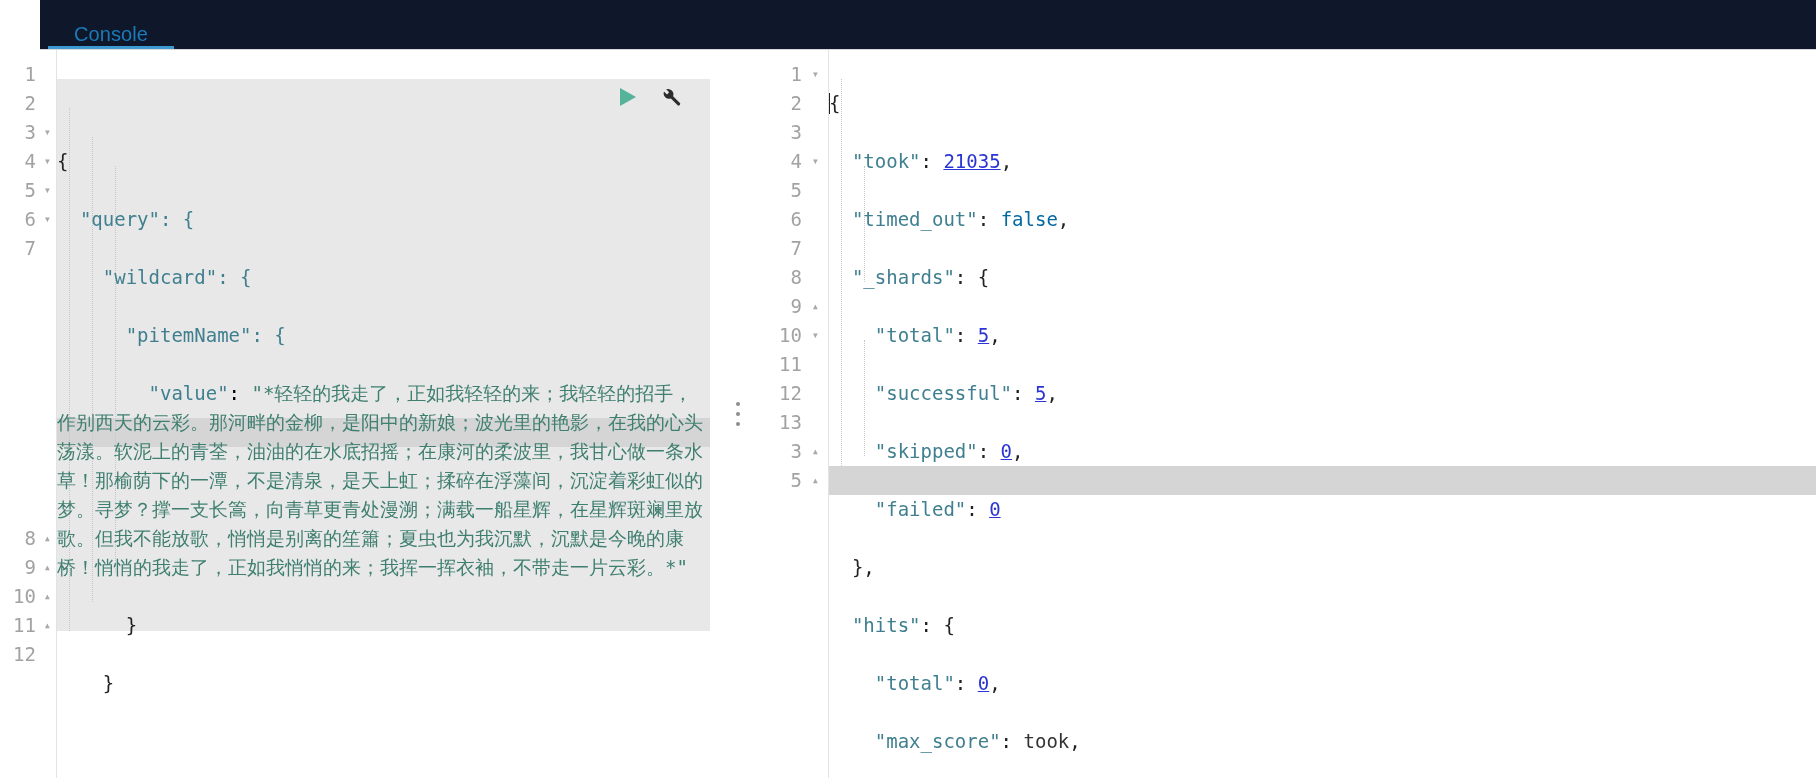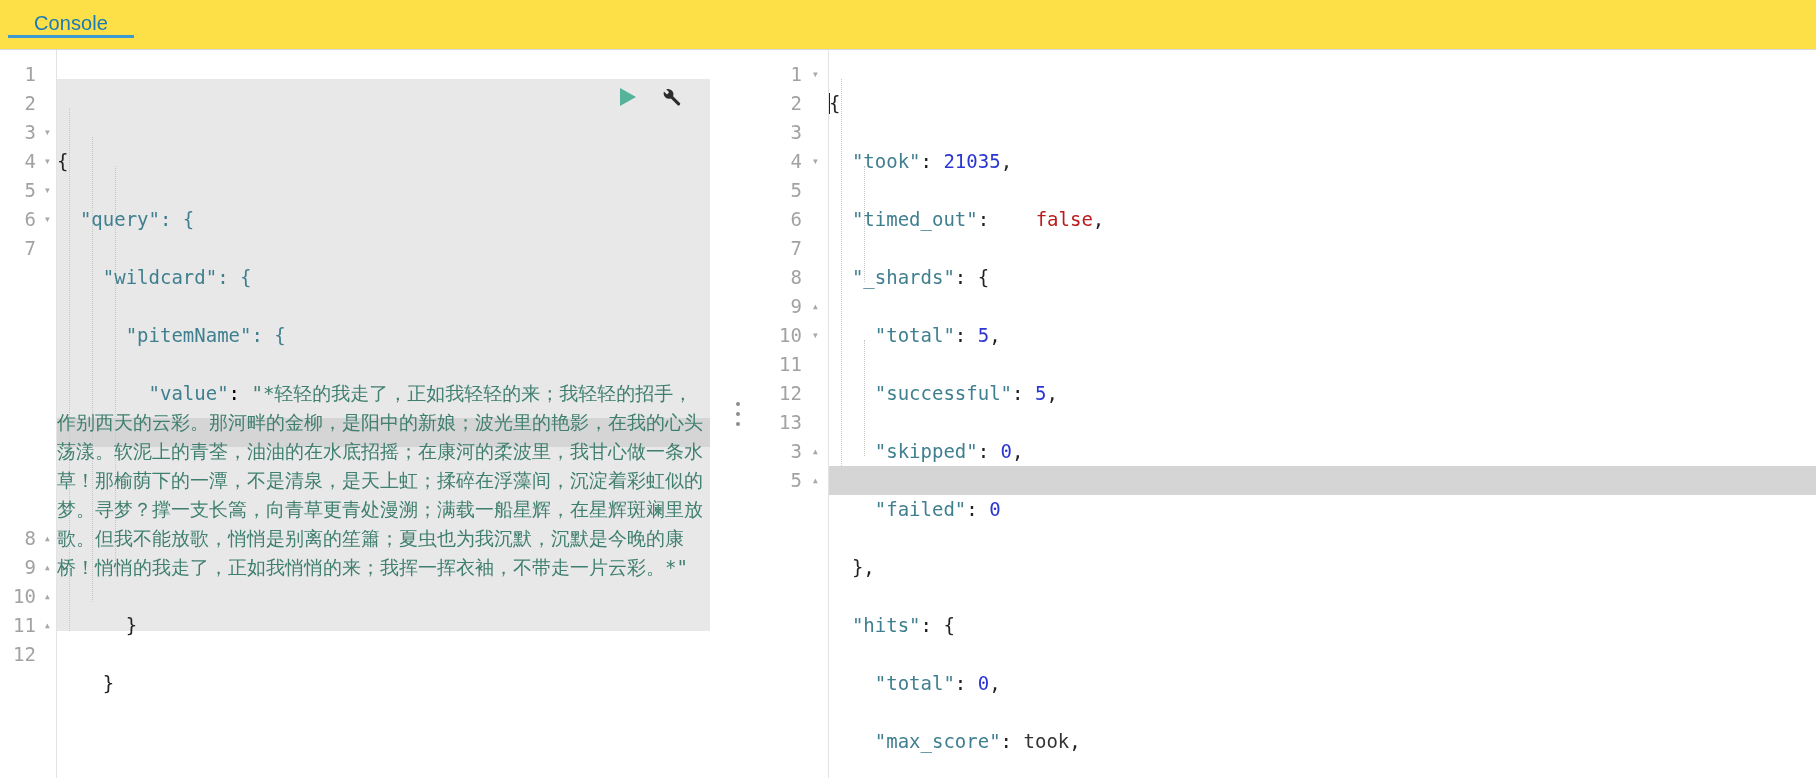--- a/index.html
+++ b/index.html
@@ -8,25 +8,26 @@
     background: #ffffff;
     font-family: "Liberation Sans", sans-serif;
     overflow: hidden;
   }
   .app { width: 1816px; height: 778px; display: flex; flex-direction: column; background:#fff; }
 
   
   .tabbar {
     height: 50px;
     display: flex;
-    align-items: center;
+    align-items: flex-end;
     border-bottom: 1px solid #d9d9d9;
     padding-left: 8px;
     flex: 0 0 50px;
-    background: #fde047;
+    background: #0f172a;
+    margin-left: 40px;
   }
   .tab {
     display: flex; align-items: center; justify-content: center;
     padding: 0 26px;
     font-size: 20px;
     color: #69707d;
     letter-spacing: .1px;
     border-bottom: 3px solid transparent;
     cursor: pointer;
     white-space: nowrap;
@@ -106,22 +107,22 @@
     width: 1px;
     border-left: 1px dotted #c6c6c6;
     z-index: 1;
   }
 
   
   .t-method { color: #d0463b; }
   .t-url    { color: #5a9bc4; }
   .t-key    { color: #3f7f8f; }
   .t-punct  { color: #222222; }
-  .t-num    { color: #2a35d4; }
-  .t-bool   { color: #b91c1c; margin-left: 35px; }
+  .t-num    { color: #2a35d4; text-decoration: underline; }
+  .t-bool   { color: #0369a1; }
   .t-null   { color: #333333; }
   .t-cn     { color: #3f7f6f; }
 
   .cn-wrap {
     white-space: pre-wrap;
     word-break: break-all;
     display: block;
   }
 
   

